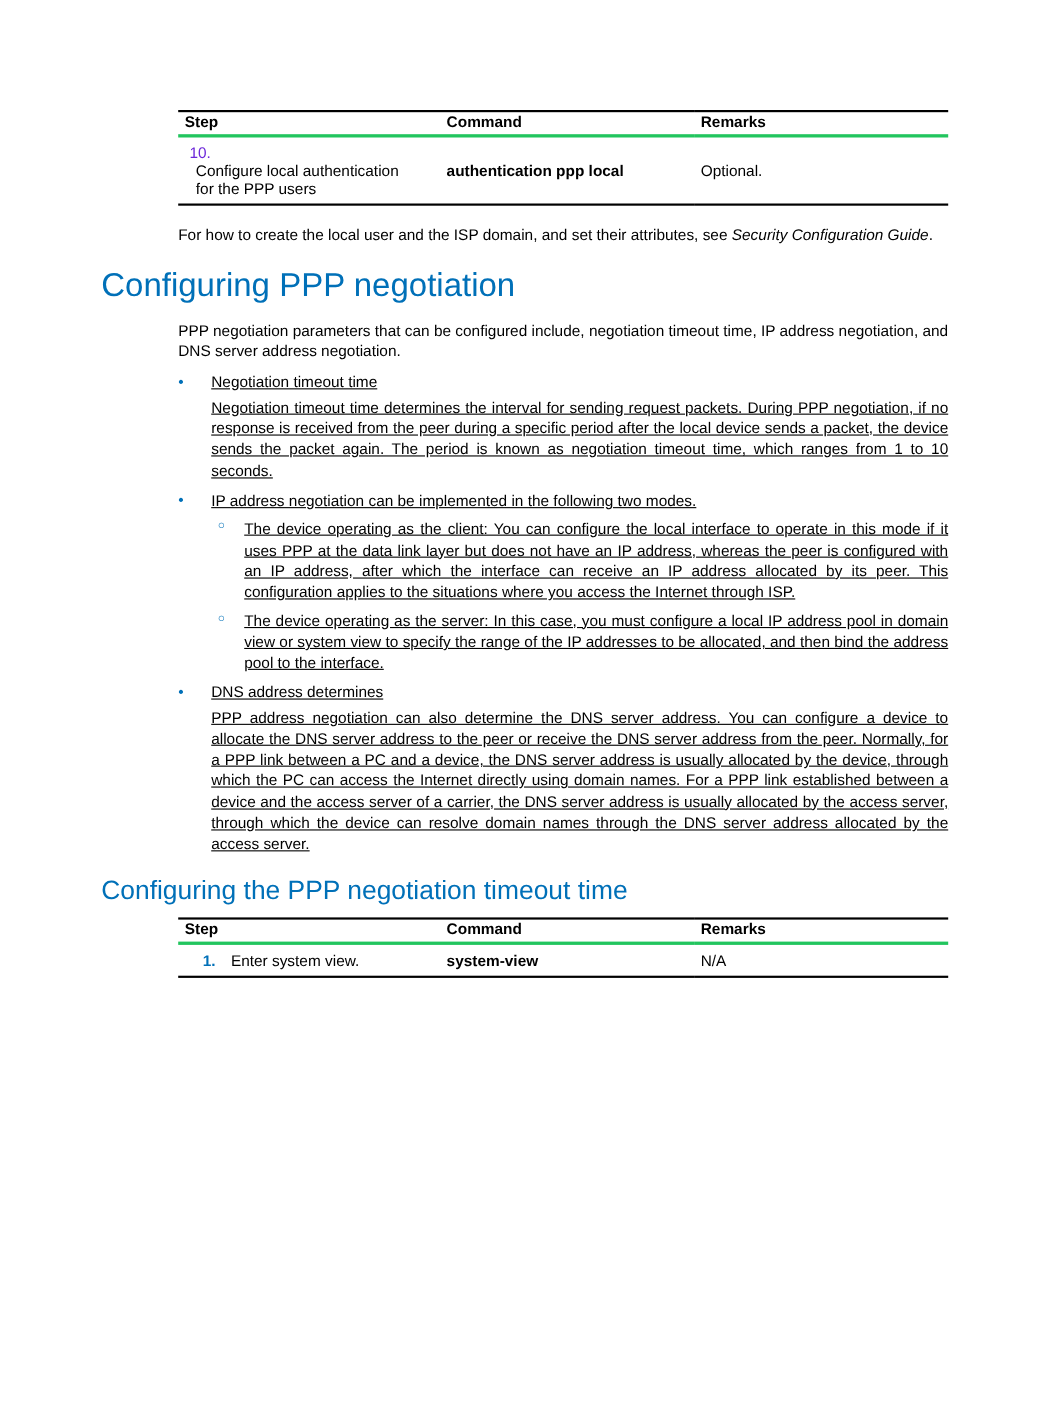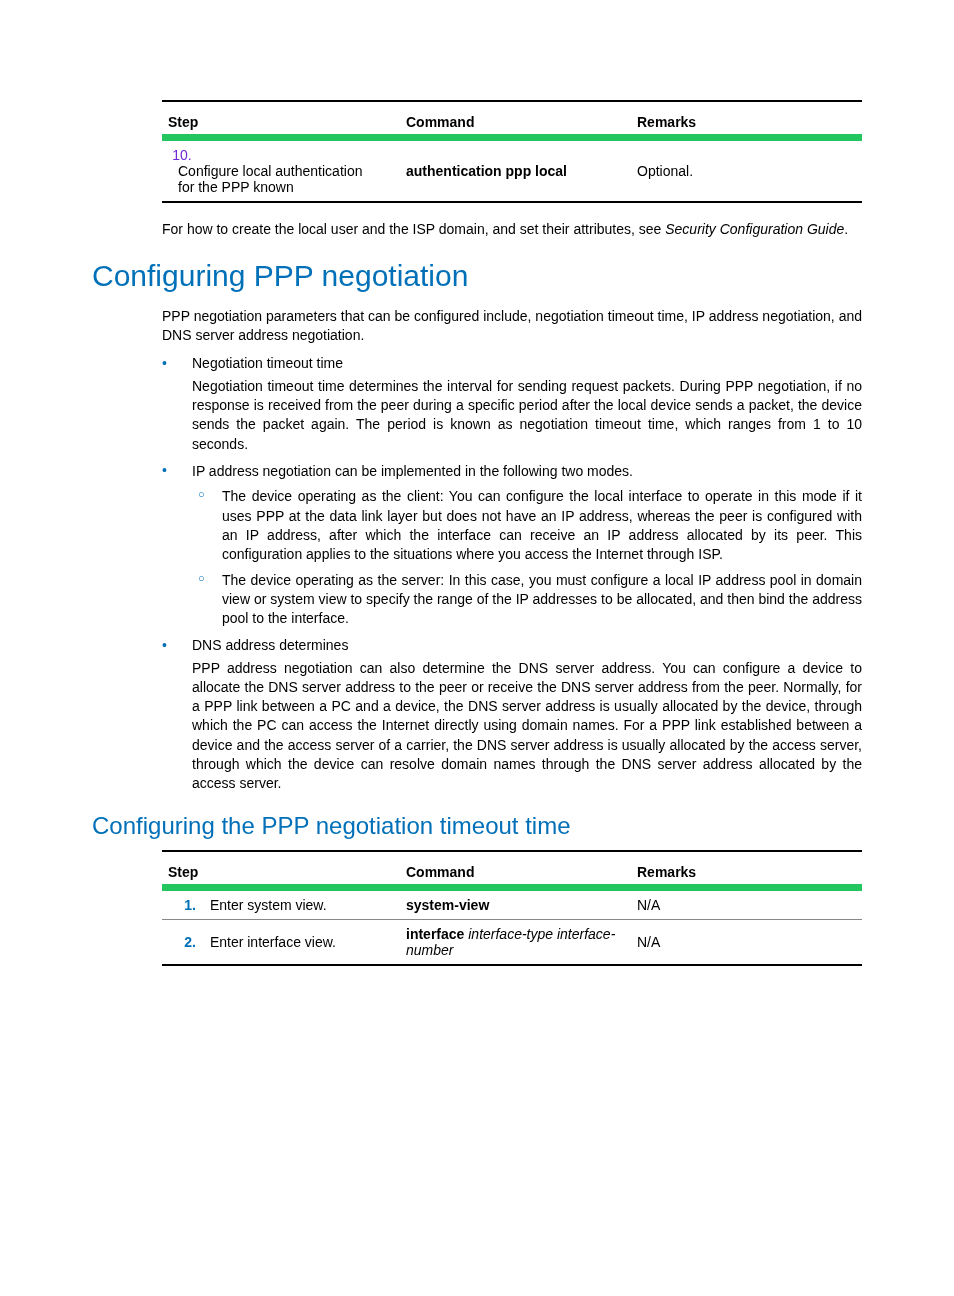--- a/index.html
+++ b/index.html
@@ -16,22 +16,22 @@
   }
   table.config-table {
     width: 100%;
     border-collapse: collapse;
     border-top: 2px solid #000;
     border-bottom: 2px solid #000;
   }
   table.config-table th {
     text-align: left;
     font-weight: bold;
-    padding: 12px 6px 4px 6px;
-    border-bottom: 7px solid #22c55e;
+    padding: 0 6px 4px 6px;
+    border-bottom: 3px solid #22c55e;
     font-size: 14px;
   }
   table.config-table td {
     padding: 6px 6px;
     vertical-align: middle;
     font-size: 14px;
   }
   .step-num {
     color: #0070b8;
     font-weight: bold;
@@ -85,20 +85,21 @@
   }
   ul.lvl1 {
     list-style: none;
     margin: 0 0 0 70px;
     padding: 0;
   }
   ul.lvl1 > li {
     margin: 8px 0 6px 0;
     position: relative;
     padding-left: 30px;
+    text-decoration: underline;
   }
   ul.lvl1 > li::before {
     content: "•";
     color: #0070b8;
     position: absolute;
     left: 0px;
     top: 0;
     font-size: 14px;
   }
   .li-head {
@@ -157,21 +158,21 @@
         <tr>
           <th class="col-step">Step</th>
           <th class="col-cmd">Command</th>
           <th class="col-rem">Remarks</th>
         </tr>
       </thead>
       <tbody>
         <tr>
           <td>
             <span class="step-num-wide">10.</span>
-            <span class="step-desc">Configure local authentication for the PPP known</span>
+            <span class="step-desc">Configure local authentication for the PPP users</span>
           </td>
           <td class="cmd-bold">authentication ppp local</td>
           <td>Optional.</td>
         </tr>
       </tbody>
     </table>
   </div>
 
   <p class="note">
     <span>For how to create the local user and the ISP domain, and set their attributes, see </span><i>Security Configuration Guide</i><span>.</span>
@@ -213,26 +214,18 @@
       </thead>
       <tbody>
         <tr>
           <td>
             <span class="step-num">1.</span>
             <span class="step-desc">Enter system view.</span>
           </td>
           <td><span class="cmd-bold">system-view</span></td>
           <td>N/A</td>
         </tr>
-        <tr>
-          <td>
-            <span class="step-num">2.</span>
-            <span class="step-desc">Enter interface view.</span>
-          </td>
-          <td><span class="cmd-bold">interface</span><span class="cmd-italic"> interface-type interface-number</span></td>
-          <td>N/A</td>
-        </tr>
       </tbody>
     </table>
   </div>
 
 
 </div>
 
 </body></html>

